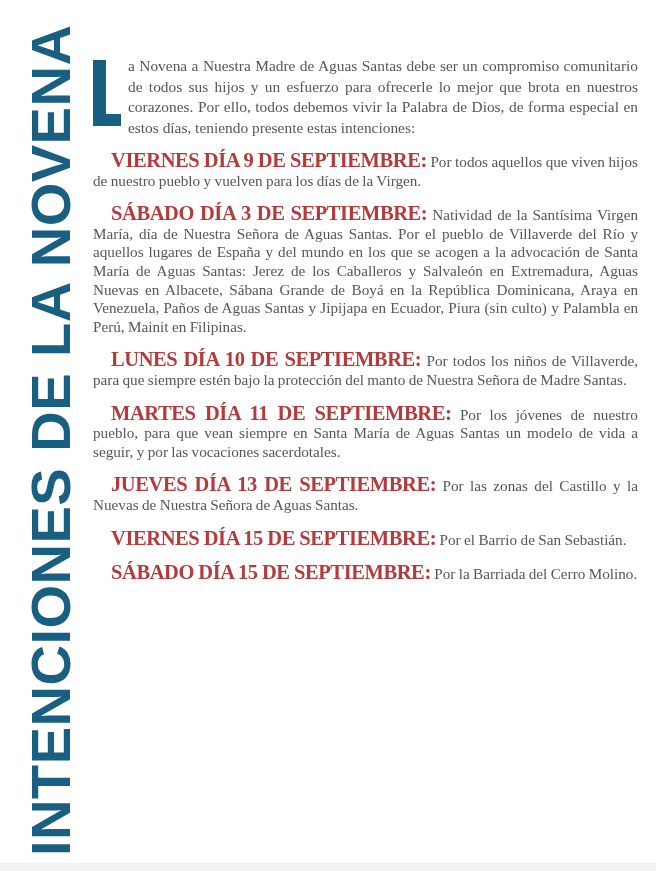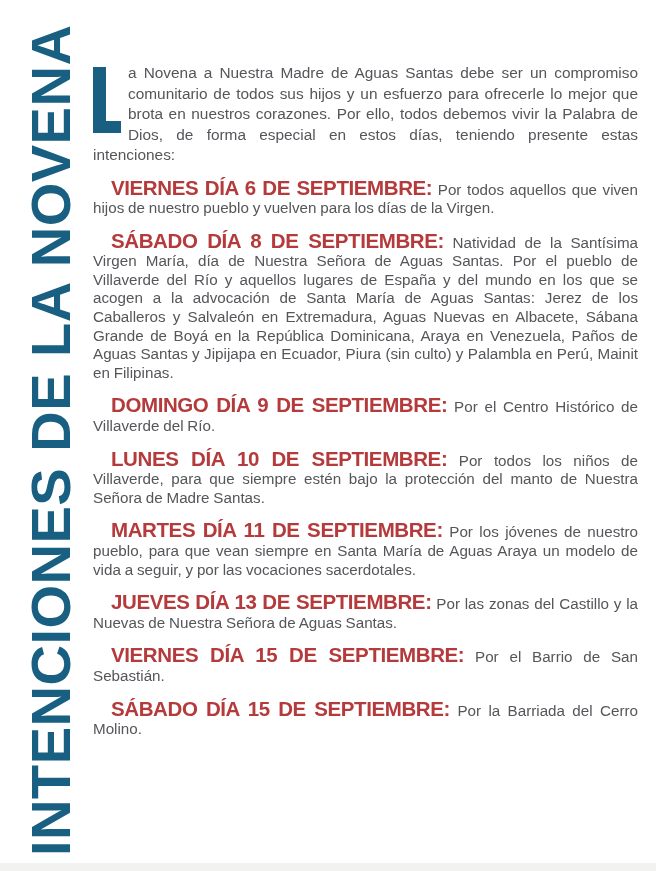--- a/index.html
+++ b/index.html
@@ -24,23 +24,24 @@
     transform-origin: 0 0;
     font-size: 56px;
     font-weight: bold;
     letter-spacing: 0.5px;
     color: var(--blue);
     white-space: nowrap;
   }
   .content {
     position: absolute;
     left: 93px;
-    top: 63px;
+    top: 56px;
     width: 545px;
     color: var(--gray);
+    font-family: Liberation Serif, serif;
   }
   .content p { margin: 0; text-align: justify; }
   .intro {
     font-size: 15.4px;
     line-height: 20.5px;
     margin-bottom: 13px !important;
   }
   .dropcap {
     float: left;
     width: 28px;
@@ -84,42 +85,38 @@
     <p class="intro">
       <span class="dropcap">
         <span class="dc-v"></span>
         <span class="dc-h"></span>
       </span>
       <span>a Novena a Nuestra Madre de Aguas Santas debe ser un compromiso comunitario de todos sus hijos y un esfuerzo para ofrecerle lo mejor que brota en nuestros corazones. Por ello, todos debemos vivir la Palabra de Dios, de forma especial en estos días, teniendo presente estas intenciones:</span>
     </p>
 
     <div id="sections">
   <p class="section">
-    <span class="day-heading">VIERNES DÍA 6 DE SEPTIEMBRE:</span>
+    <span class="day-heading">VIERNES DÍA 9 DE SEPTIEMBRE:</span>
     <span class="day-body">Por todos aquellos que viven hijos de nuestro pueblo y vuelven para los días de la Virgen.</span>
   </p>
 
   <p class="section">
-    <span class="day-heading">SÁBADO DÍA 8 DE SEPTIEMBRE:</span>
+    <span class="day-heading">SÁBADO DÍA 3 DE SEPTIEMBRE:</span>
     <span class="day-body">Natividad de la Santísima Virgen María, día de Nuestra Señora de Aguas Santas. Por el pueblo de Villaverde del Río y aquellos lugares de España y del mundo en los que se acogen a la advocación de Santa María de Aguas Santas: Jerez de los Caballeros y Salvaleón en Extremadura, Aguas Nuevas en Albacete, Sábana Grande de Boyá en la República Dominicana, Araya en Venezuela, Paños de Aguas Santas y Jipijapa en Ecuador, Piura (sin culto) y Palambla en Perú, Mainit en Filipinas.</span>
   </p>
 
-  <p class="section">
-    <span class="day-heading">DOMINGO DÍA 9 DE SEPTIEMBRE:</span>
-    <span class="day-body">Por el Centro Histórico de Villaverde del Río.</span>
-  </p>
 
   <p class="section">
     <span class="day-heading">LUNES DÍA 10 DE SEPTIEMBRE:</span>
     <span class="day-body">Por todos los niños de Villaverde, para que siempre estén bajo la protección del manto de Nuestra Señora de Madre Santas.</span>
   </p>
 
   <p class="section">
     <span class="day-heading">MARTES DÍA 11 DE SEPTIEMBRE:</span>
-    <span class="day-body">Por los jóvenes de nuestro pueblo, para que vean siempre en Santa María de Aguas Araya un modelo de vida a seguir, y por las vocaciones sacerdotales.</span>
+    <span class="day-body">Por los jóvenes de nuestro pueblo, para que vean siempre en Santa María de Aguas Santas un modelo de vida a seguir, y por las vocaciones sacerdotales.</span>
   </p>
 
 
   <p class="section">
     <span class="day-heading">JUEVES DÍA 13 DE SEPTIEMBRE:</span>
     <span class="day-body">Por las zonas del Castillo y la Nuevas de Nuestra Señora de Aguas Santas.</span>
   </p>
 
   <p class="section">
     <span class="day-heading">VIERNES DÍA 15 DE SEPTIEMBRE:</span>

